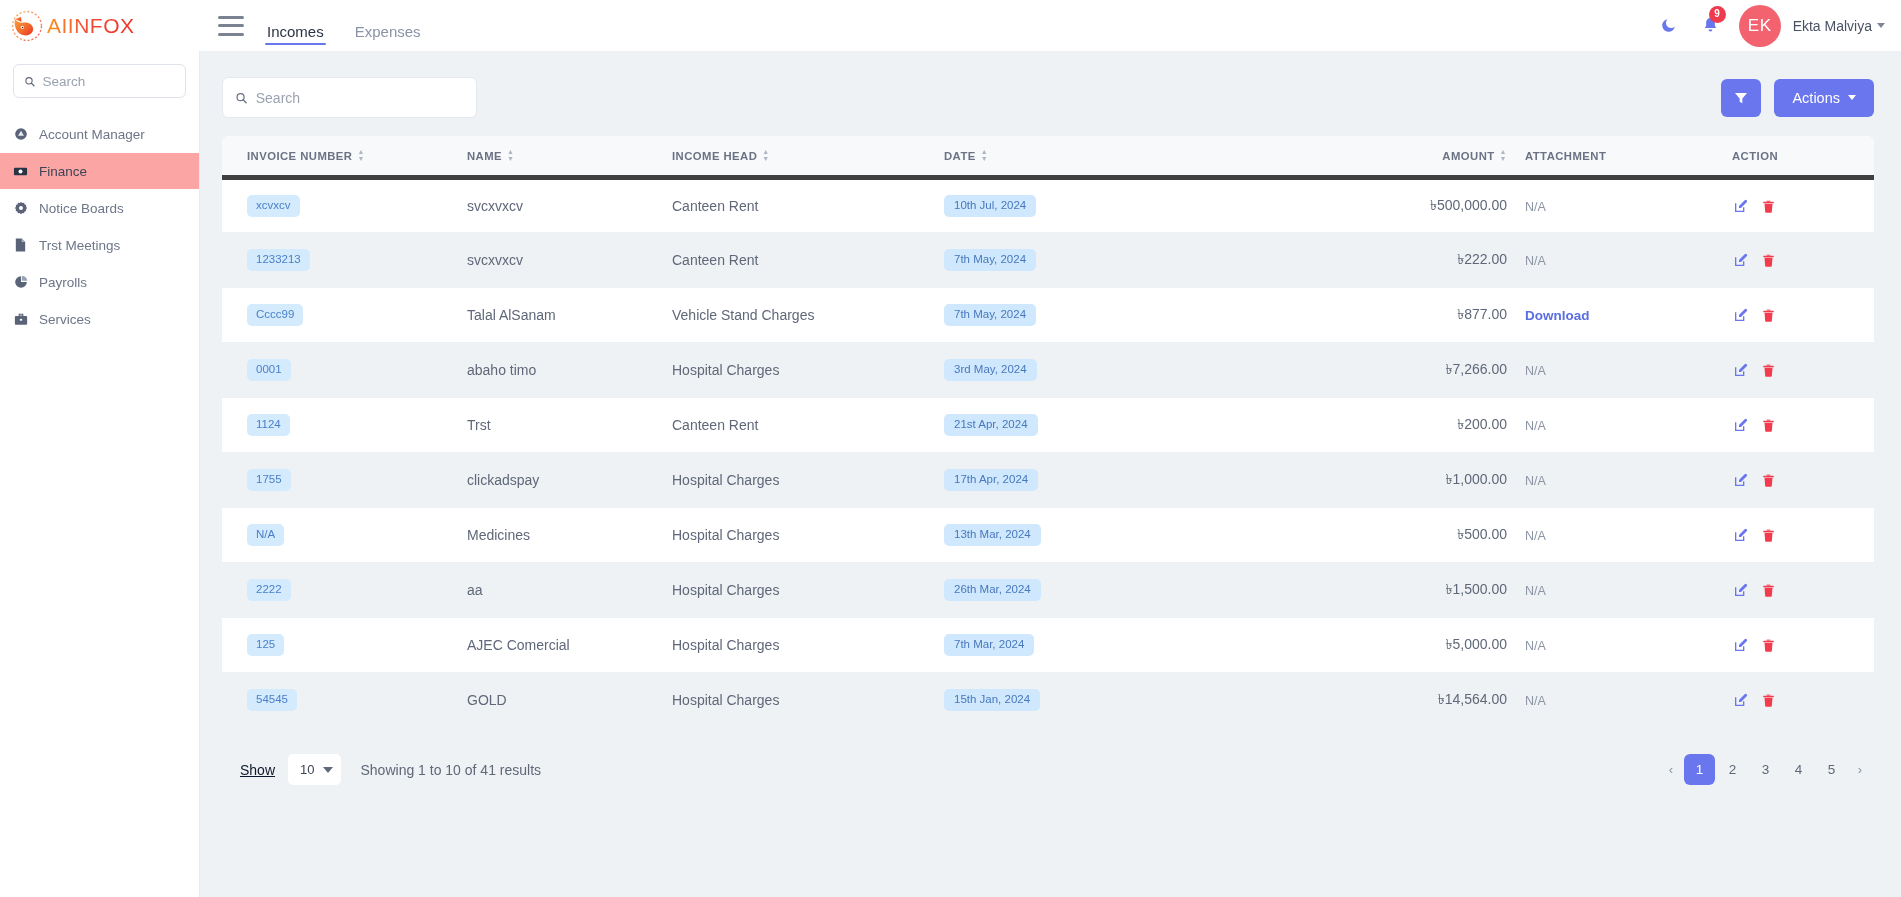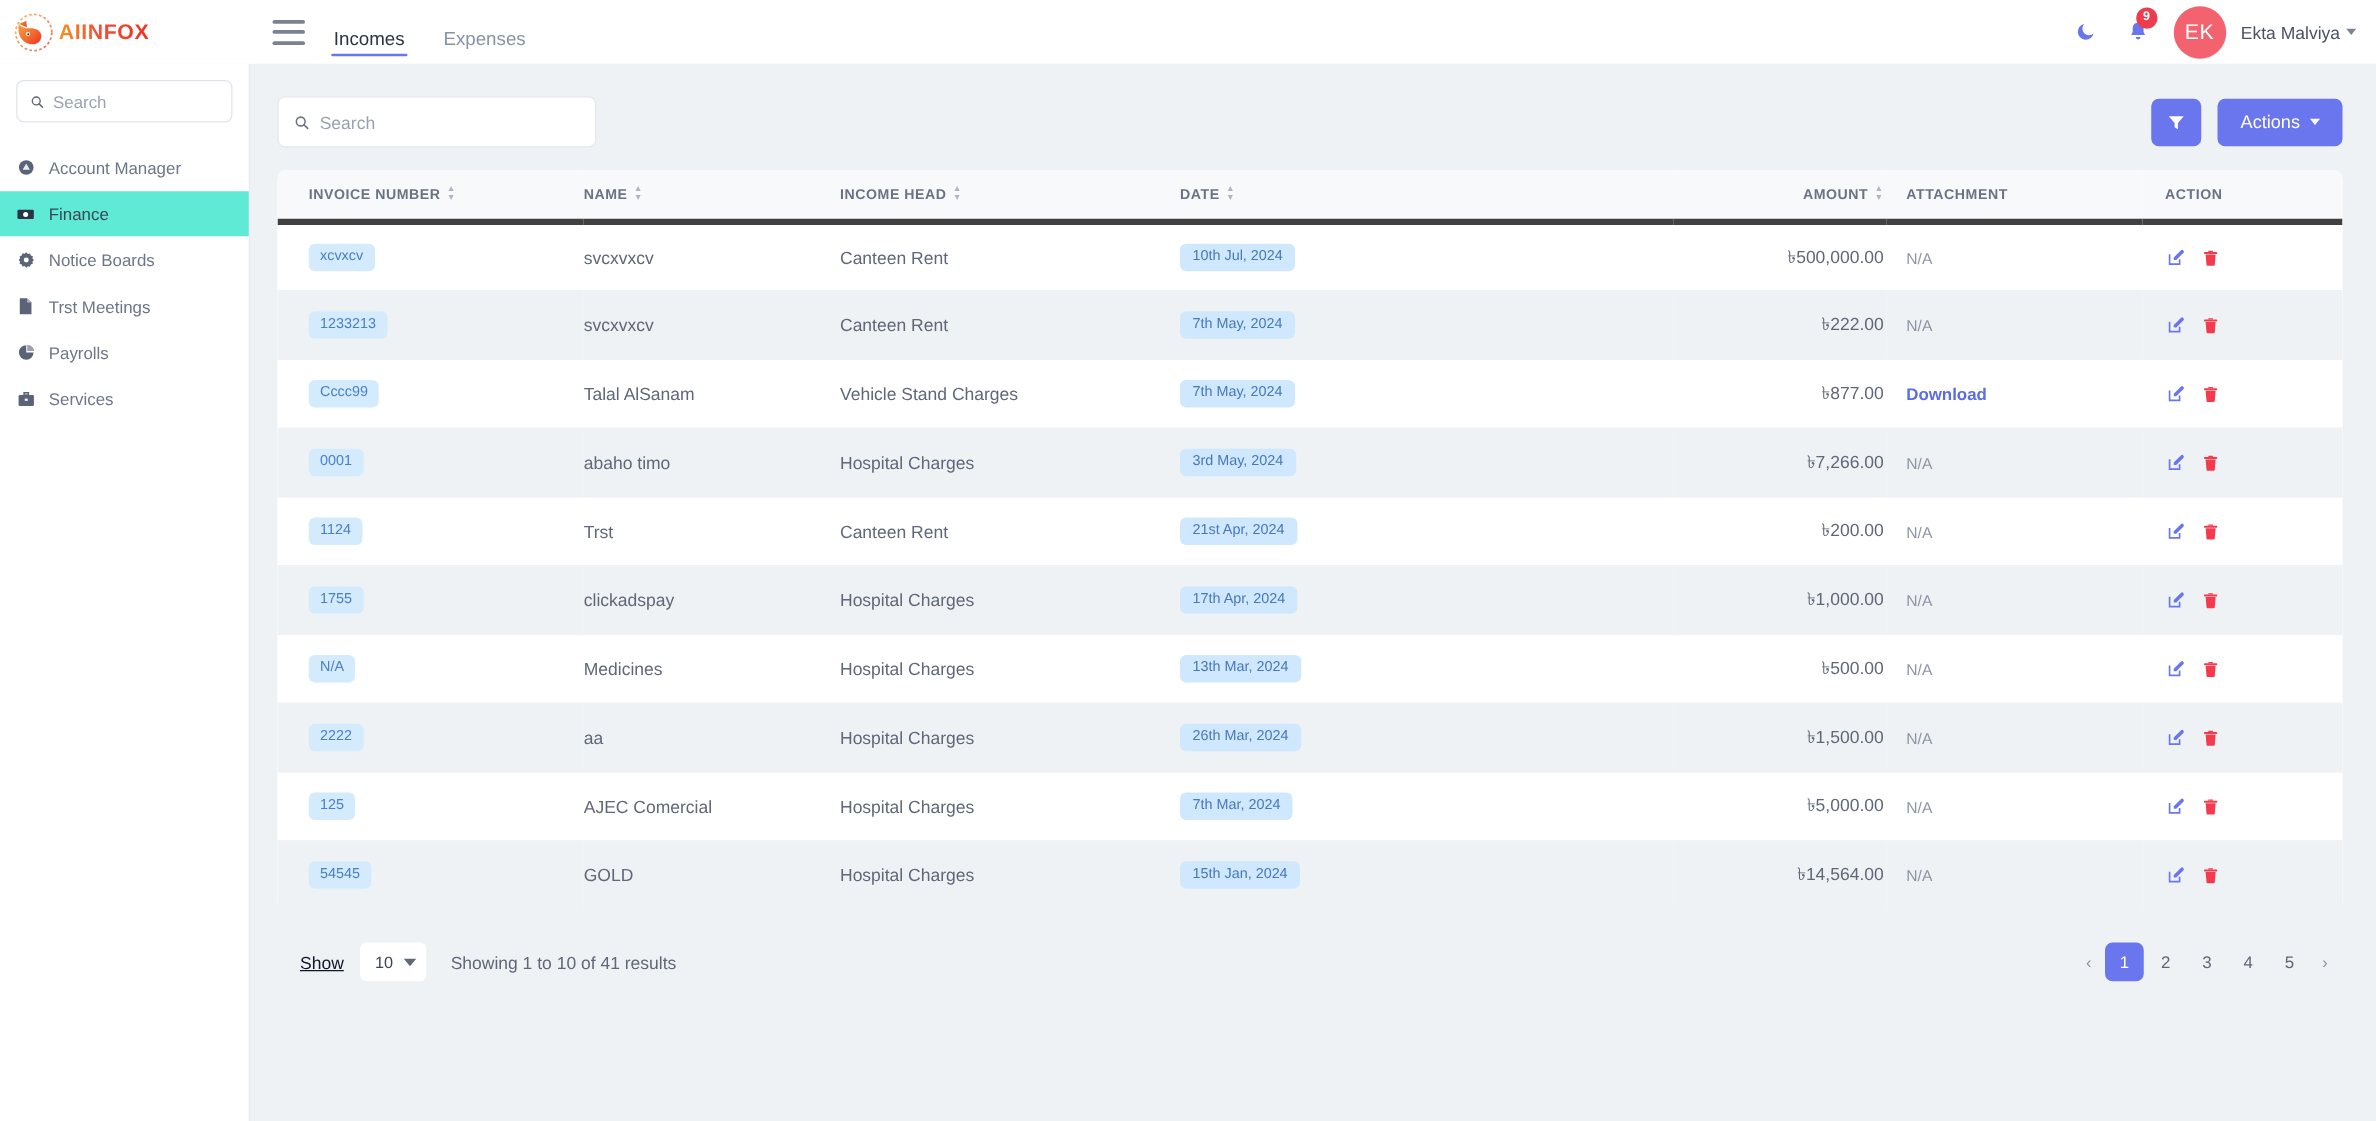--- a/index.html
+++ b/index.html
@@ -18,21 +18,21 @@
     display: flex; align-items: center;
     position: relative; z-index: 5;
   }
   .brand {
     width: 200px; min-width: 200px; height: 51px;
     display: flex; align-items: center; padding-left: 10px;
   }
   .brand-logo { display: flex; align-items: center; gap: 3px; }
   .fox-mark { width: 34px; height: 34px; display: block; }
   .brand-word {
-    font-size: 17px; font-weight: 700; letter-spacing: .5px;
+    font-size: 21px; font-weight: 400; letter-spacing: .5px;
     color: #f04e37;
     background: linear-gradient(90deg,#f7931e 0%,#f04e37 45%,#ee3124 100%);
     -webkit-background-clip: text; background-clip: text;
     -webkit-text-fill-color: transparent;
   }
   .hamburger {
     width: 26px; height: 20px; margin-left: 18px;
     display: flex; flex-direction: column; justify-content: space-between;
     cursor: pointer;
   }
@@ -85,21 +85,21 @@
     border:0; outline:0; font-size:13.5px; color:#3d4455; width:100%;
     font-family:"Liberation Sans", sans-serif; background:transparent;
   }
   .side-search input::placeholder { color:#9aa2b1; }
   .nav-item {
     height:36px; display:flex; align-items:center; gap:11px;
     padding-left:13px; font-size:13.5px; color:#6d7588; cursor:pointer;
     margin-bottom:1px;
   }
   .nav-item .ic { width:15px; height:15px; display:flex; align-items:center; justify-content:center; color:#5b6378; }
-  .nav-item.active { background:#5eead4; color:#3d4455; }
+  .nav-item.active { background:#fca5a5; color:#3d4455; }
   .nav-item.active .ic { color:#2b3445; }
 
   
   .main { flex:1; min-width:0; padding: 26px 27px 0 22px; overflow:hidden; }
 
   .toolbar { display:flex; align-items:center; height:41px; margin-bottom:18px; }
   .tb-search {
     width:255px; height:41px; background:#fff; border:1px solid #e4e8ef;
     border-radius:6px; display:flex; align-items:center; gap:8px; padding:0 12px; cursor:text;
   }

